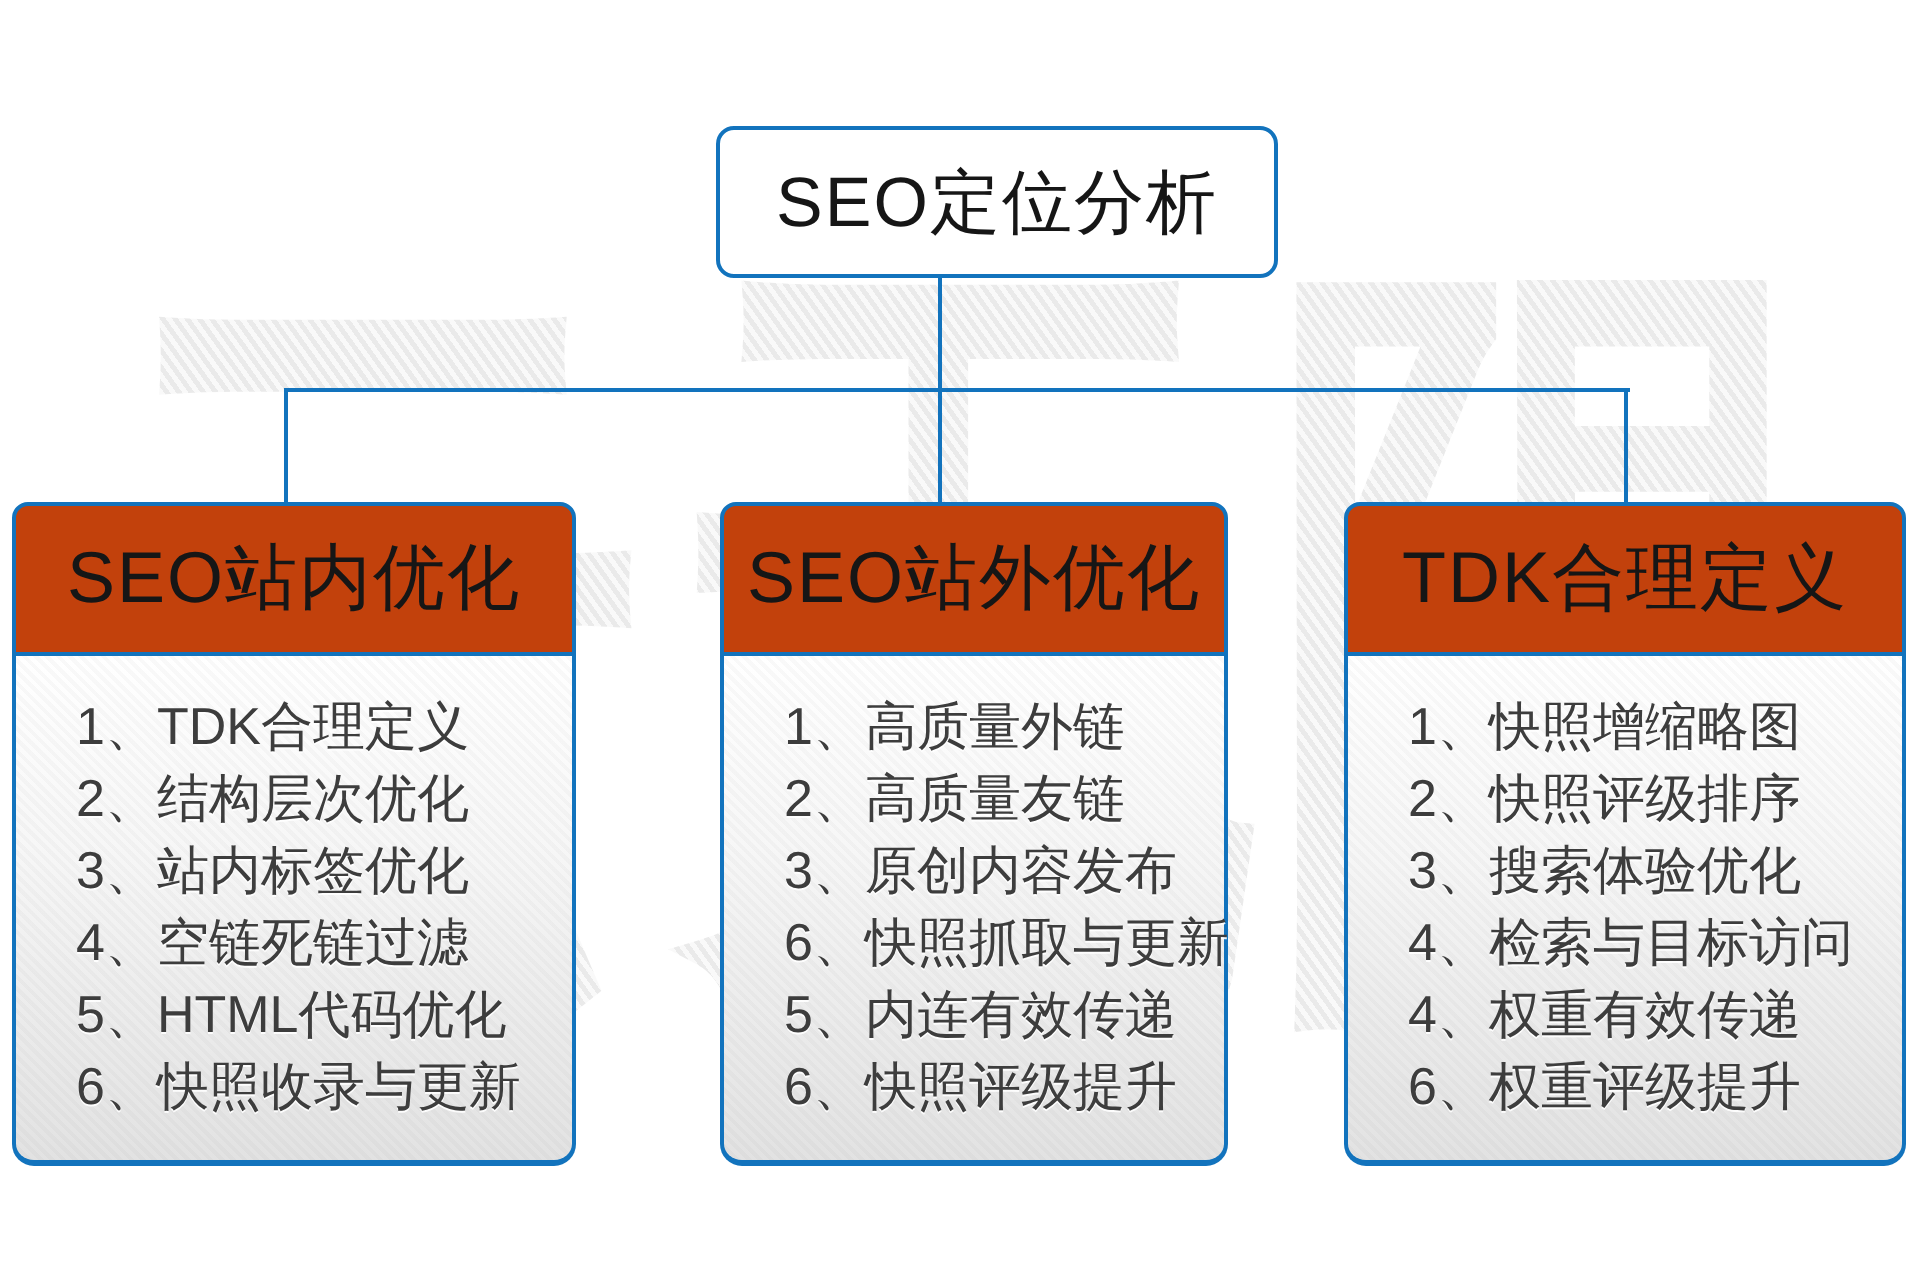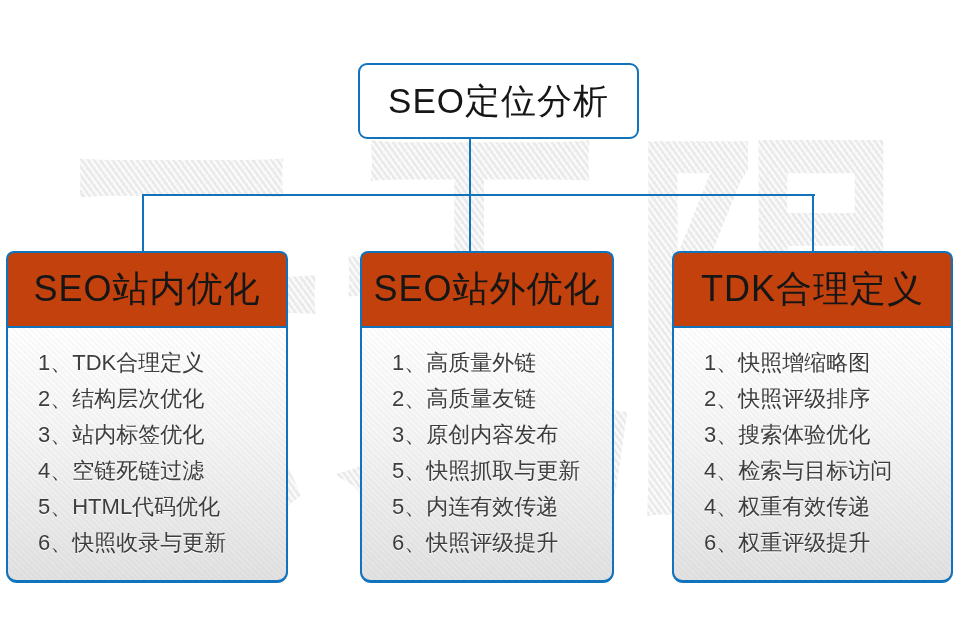--- a/index.html
+++ b/index.html
@@ -88,21 +88,21 @@
     border-top: none;
     border-bottom-width: 3px;
     border-radius: 0 0 11px 11px;
     background-image:
       repeating-linear-gradient(45deg, rgba(0,0,0,0.025) 0 2px, rgba(0,0,0,0) 2px 4px),
       linear-gradient(180deg, #ffffff 0%, #f6f6f6 40%, #e2e2e2 100%);
     padding: 17px 8px 0 30px;
   }
   .branch-items { list-style: none; }
   .branch-items li {
-    font-size: 22px;
+    font-size: 26px;
     line-height: 36px;
     color: #3d3d3d;
     text-shadow: 0 1px 0 rgba(255,255,255,0.9);
     white-space: nowrap;
   }
 </style>
 </head>
 <body>
 
 <div class="stage">
@@ -136,21 +136,21 @@
 
   <div class="branch branch-2">
     <div class="branch-header">
       <div class="branch-title">SEO站外优化</div>
     </div>
     <div class="branch-body">
       <ul class="branch-items">
         <li>1、高质量外链</li>
         <li>2、高质量友链</li>
         <li>3、原创内容发布</li>
-        <li>5、快照抓取与更新</li>
+        <li>6、快照抓取与更新</li>
         <li>5、内连有效传递</li>
         <li>6、快照评级提升</li>
       </ul>
     </div>
   </div>
 
   <div class="branch branch-3">
     <div class="branch-header">
       <div class="branch-title">TDK合理定义</div>
     </div>

